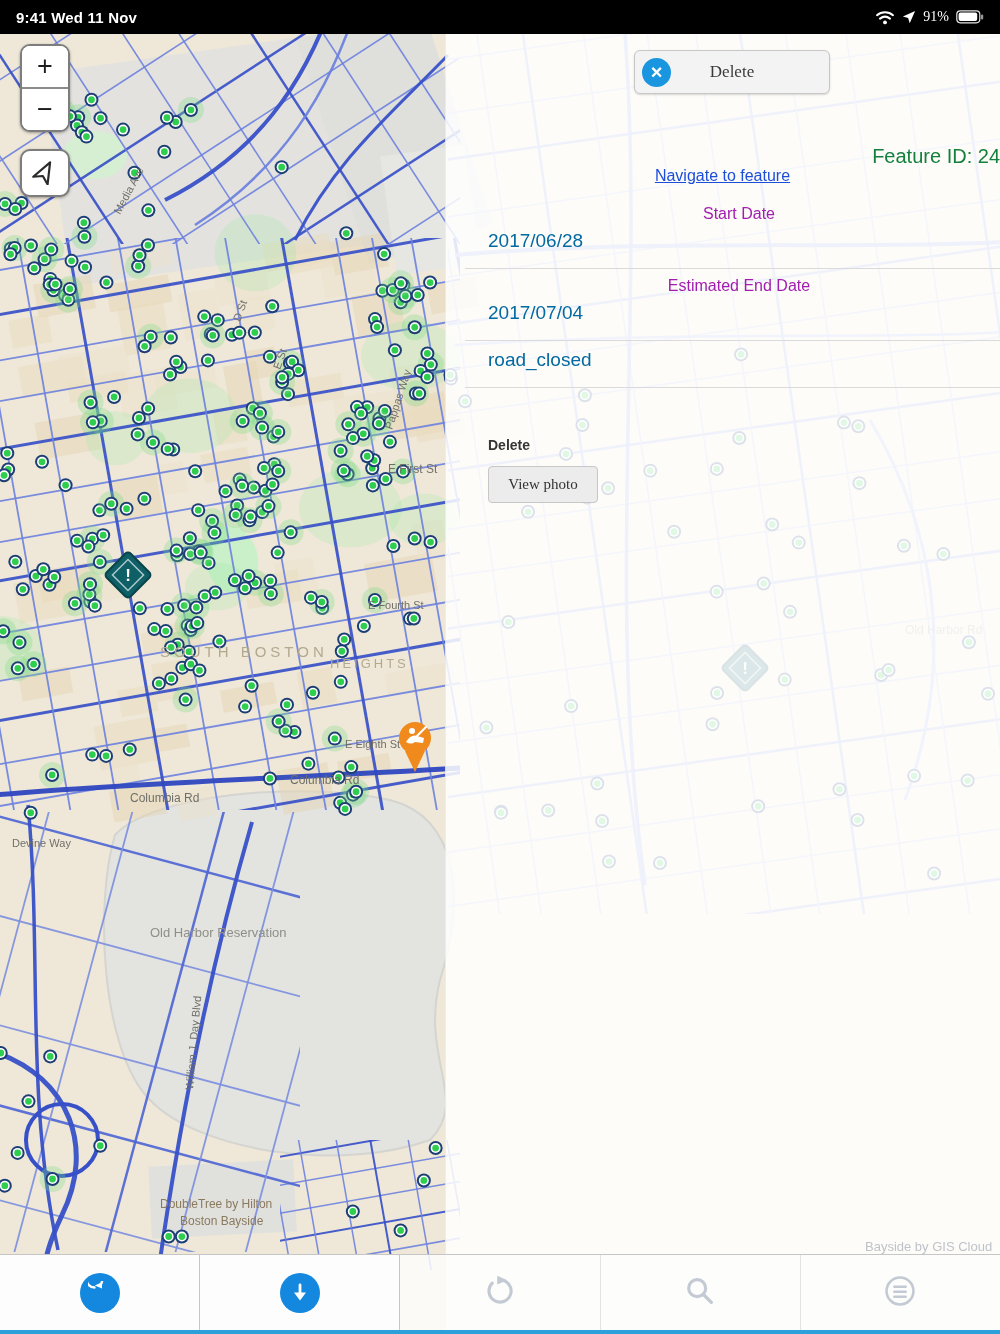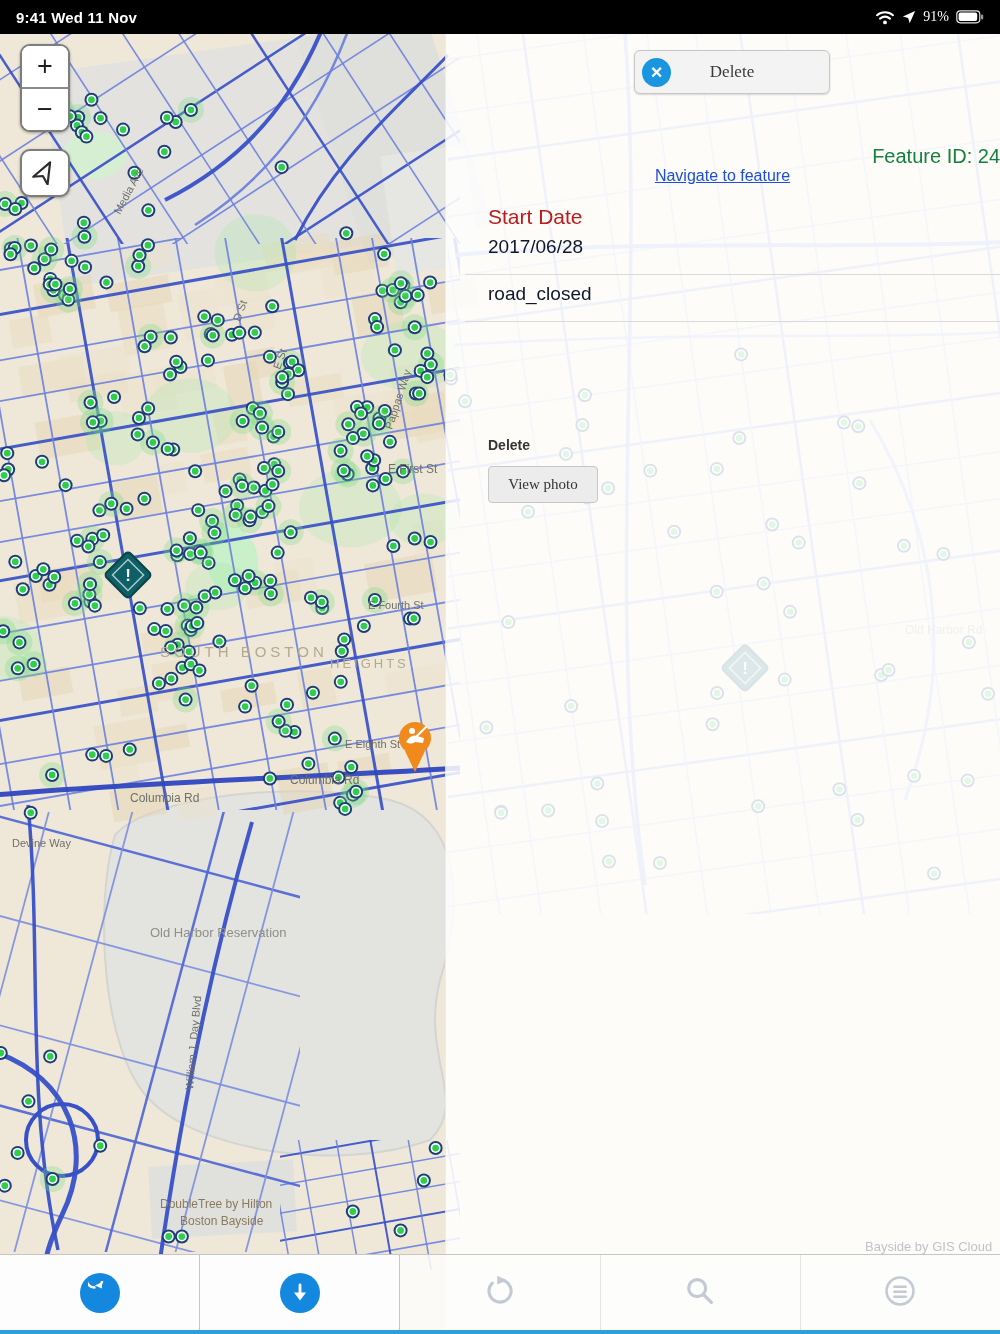--- a/index.html
+++ b/index.html
@@ -60,22 +60,22 @@
     font-size:20px;font-weight:600;color:#3f3f3f;
   }
   .feature-id{
     position:absolute;left:445px;right:0;top:145px;text-align:right;z-index:30;
     font-size:20px;color:#15803d;
   }
   .nav-link-wrap{position:absolute;left:445px;right:0;top:167px;text-align:center;z-index:30;}
   .nav-link{font-size:16px;color:#1d4ed8;text-decoration:underline;cursor:pointer;}
   .fields{position:absolute;left:465px;right:0;top:197px;z-index:30;}
   .field{border-bottom:1px solid #dadada;padding:8px 10px 16px 23px;}
-  .field-label{font-size:21px;color:#b91c1c;margin-bottom:7px;}
-  .field-value{font-size:19px;color:#0f172a;}
+  .field-label{font-size:16px;color:#a21caf;margin-bottom:7px;text-align:center;}
+  .field-value{font-size:19px;color:#0369a1;}
   .photo-section{position:absolute;left:488px;top:437px;z-index:30;}
   .photo-label{font-size:14px;font-weight:600;color:#353535;}
   .view-photo-btn{
     margin-top:13px;width:110px;height:37px;background:#ececec;border:1px solid #c7c7c7;
     border-radius:4px;font-size:15px;color:#333;font-family:Liberation Serif, serif;
   }
   .powered-by{
     position:absolute;left:865px;top:1239px;z-index:30;white-space:nowrap;
     font-size:13px;color:#bfc3c9;
   }
@@ -1489,20 +1489,24 @@
   <div class="nav-link-wrap">
     <a class="nav-link">Navigate to feature</a>
   </div>
 
   <div class="fields">
     <div class="field">
       <div class="field-label">Start Date</div>
       <div class="field-value">2017/06/28</div>
     </div>
     <div class="field">
+      <div class="field-label">Estimated End Date</div>
+      <div class="field-value">2017/07/04</div>
+    </div>
+    <div class="field">
       <div class="field-value">road_closed</div>
     </div>
   </div>
 
   <div class="photo-section">
     <div class="photo-label">Delete</div>
     <button class="view-photo-btn">View photo</button>
   </div>
 
   <div class="powered-by">Bayside by GIS Cloud</div>

